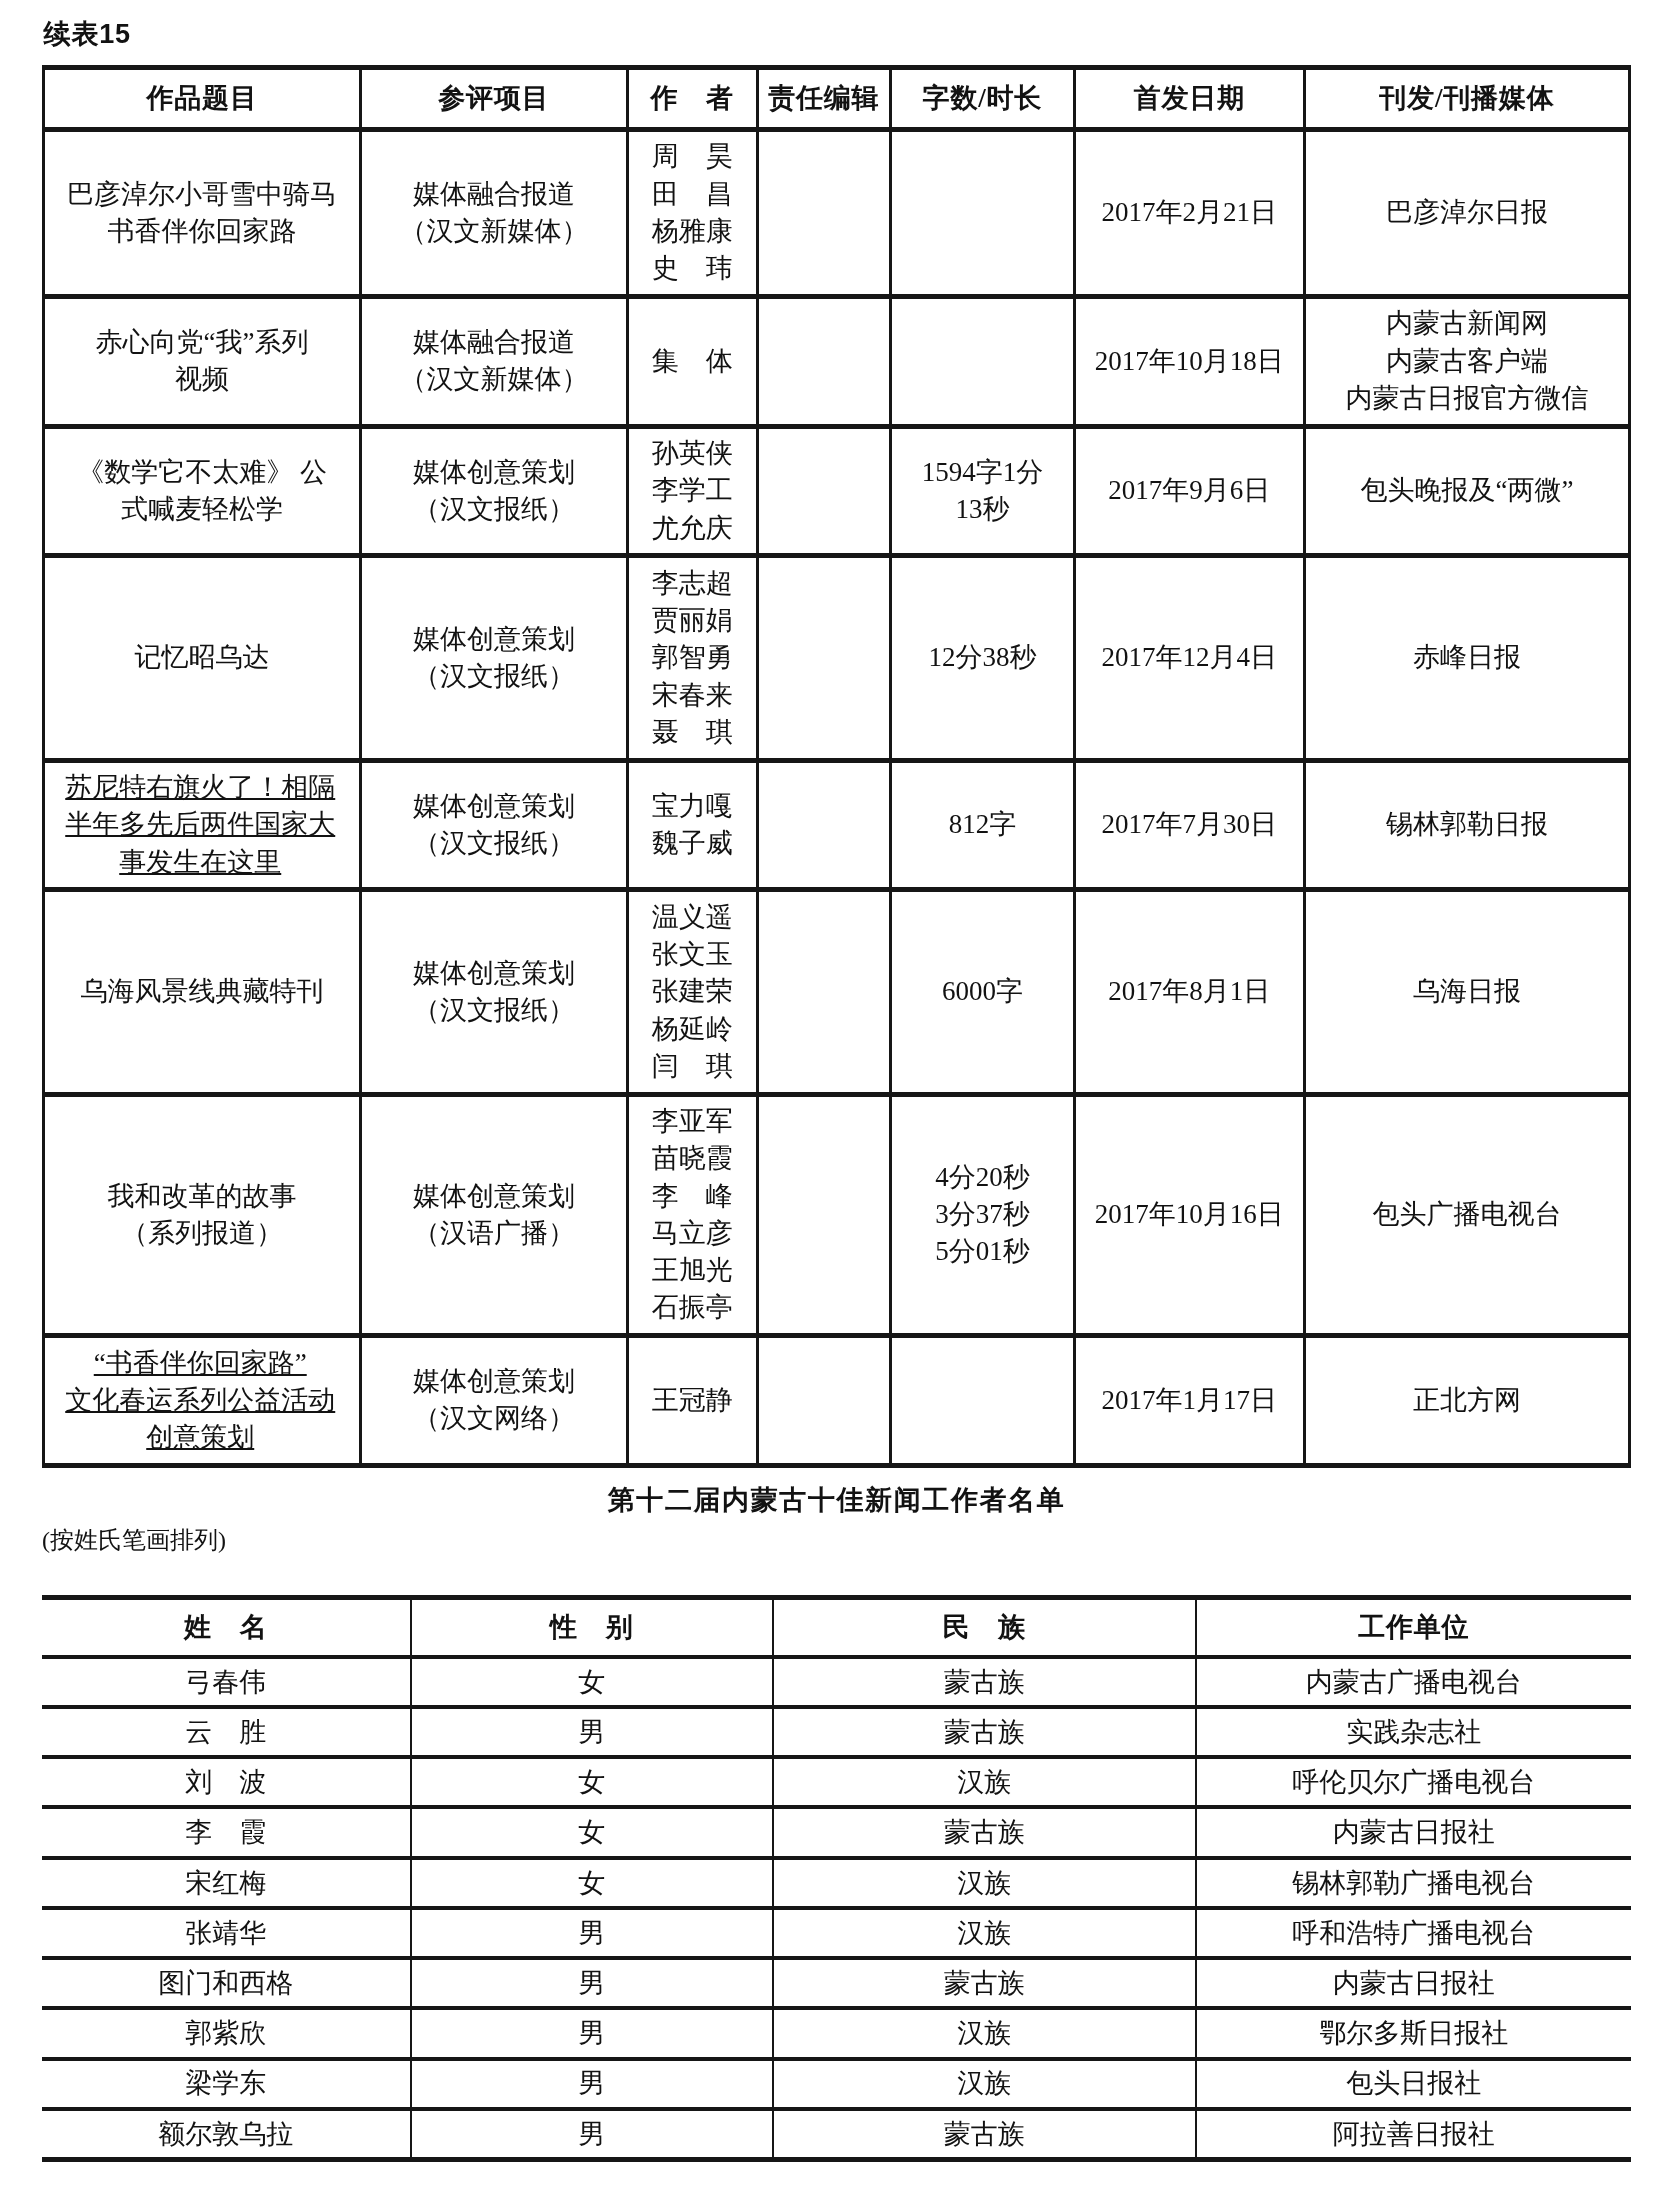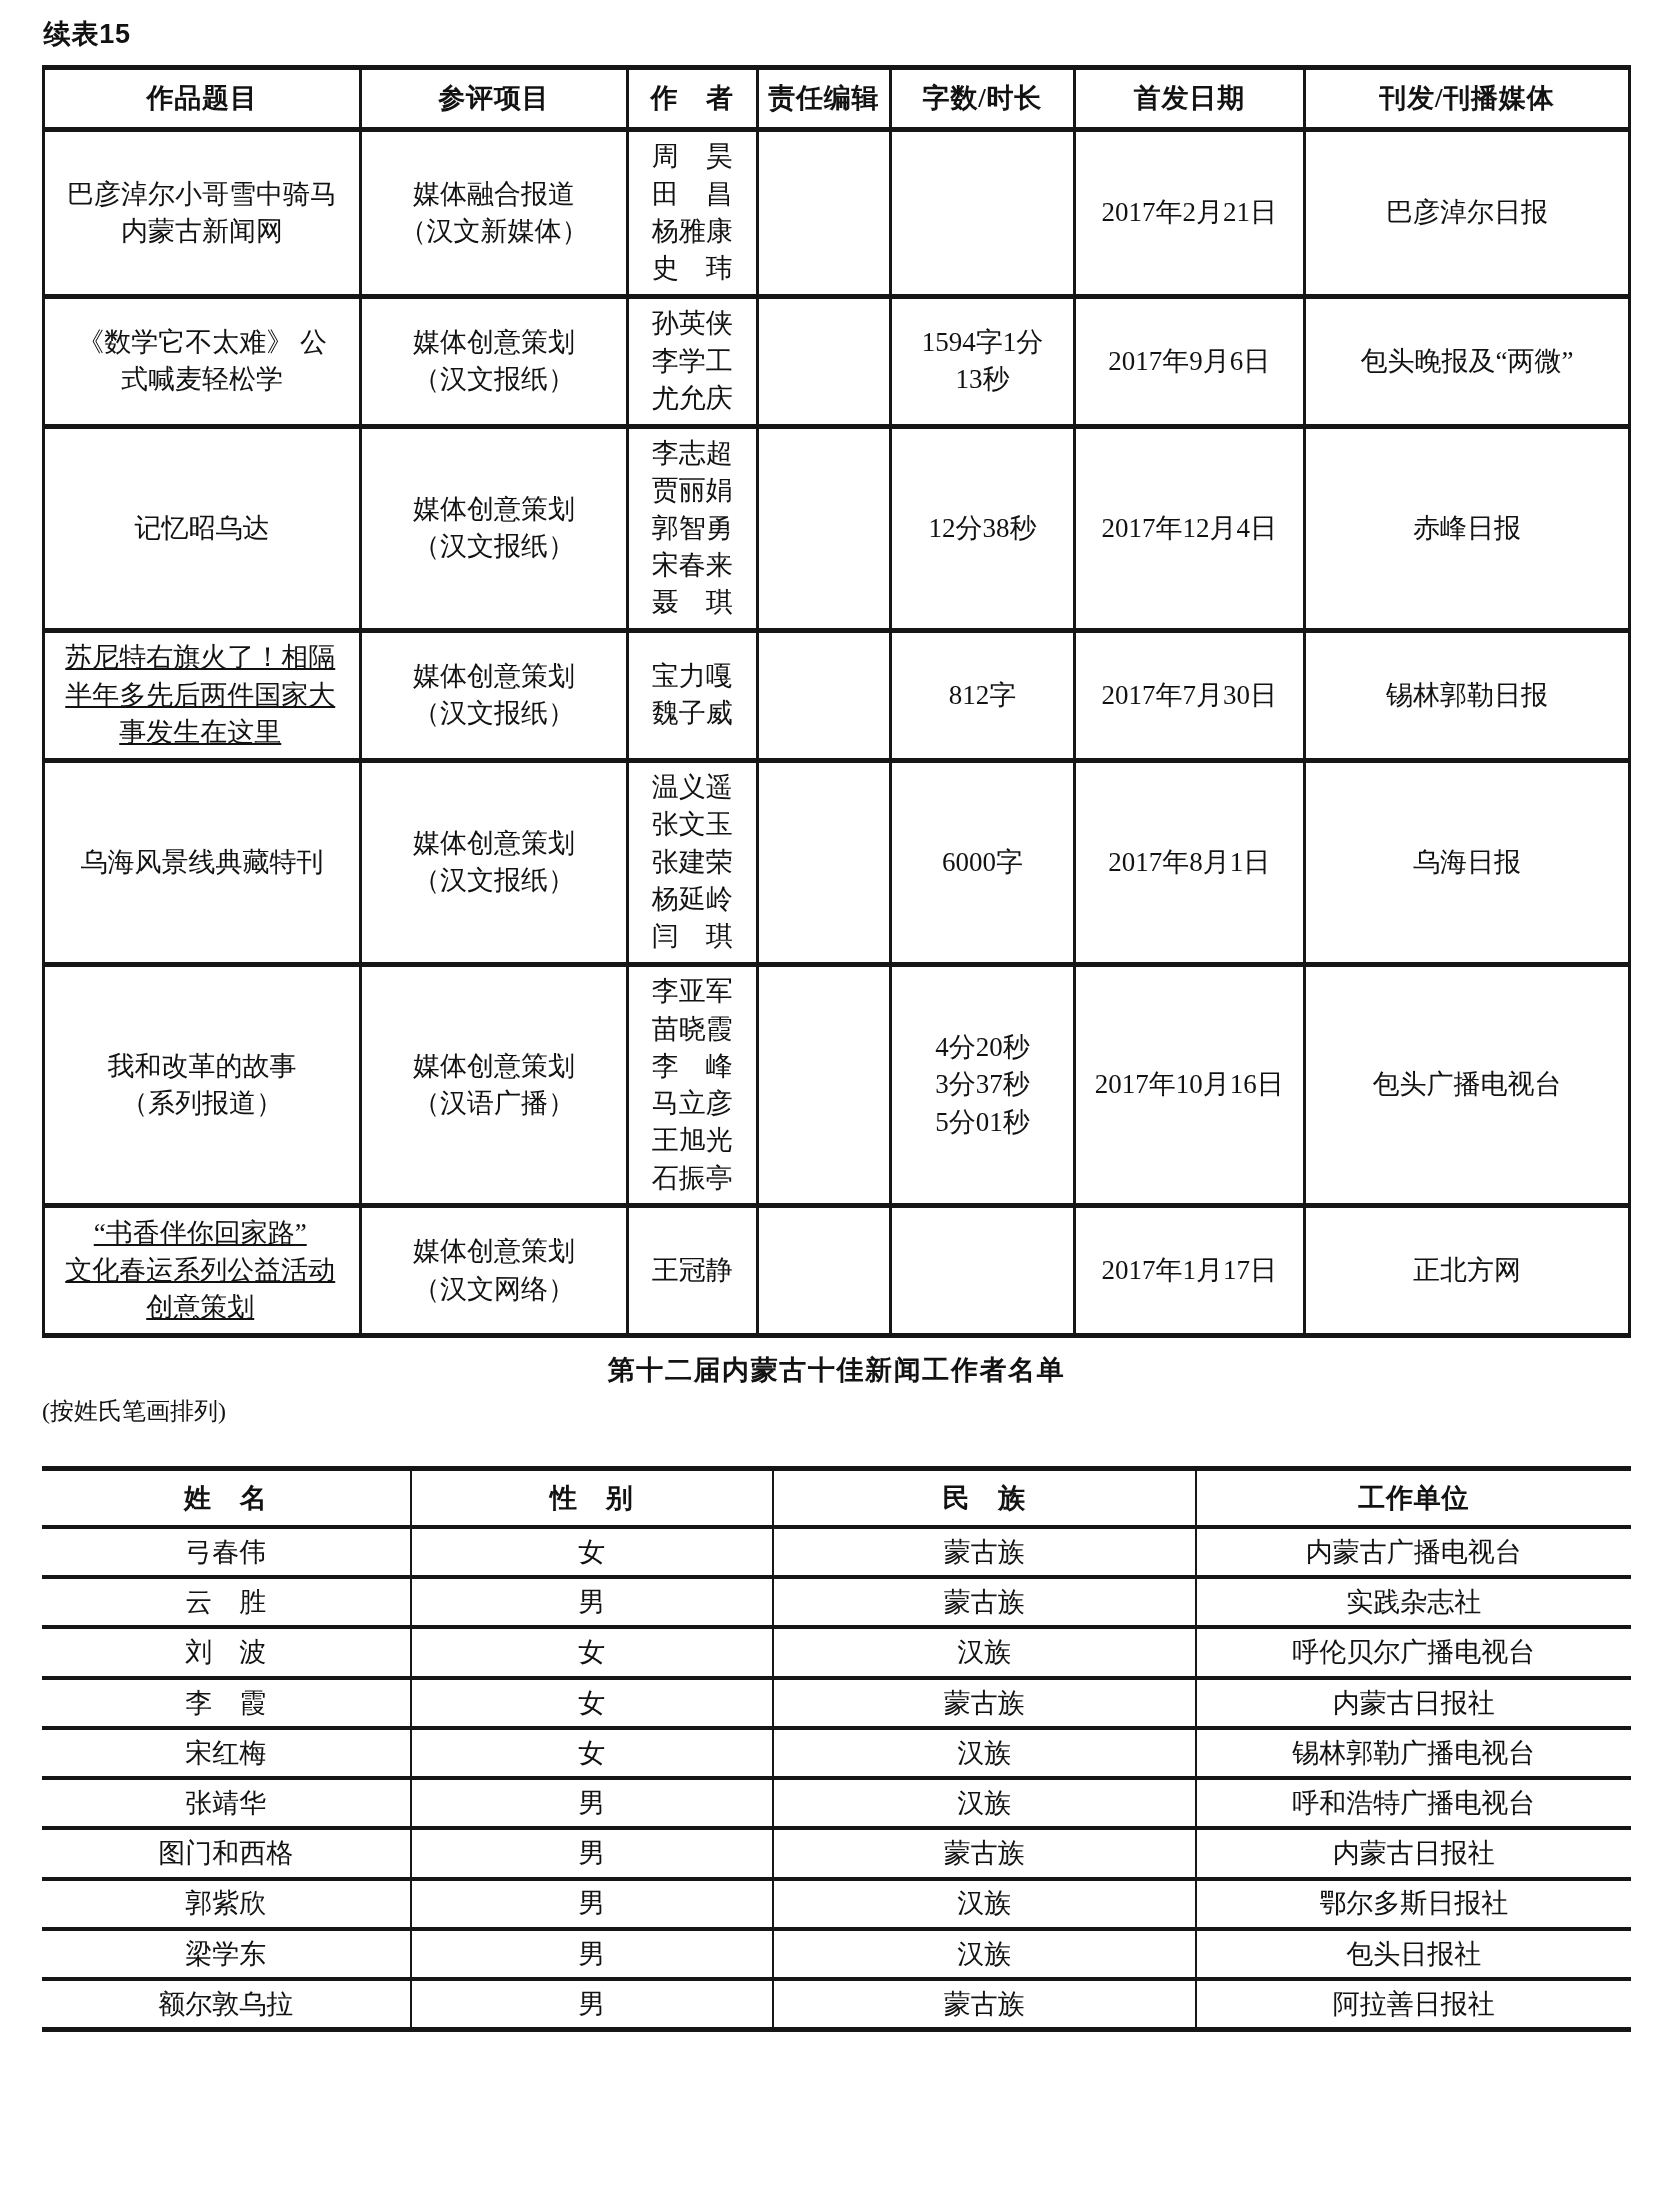--- a/index.html
+++ b/index.html
@@ -94,37 +94,58 @@
           <th>责任编辑</th>
           <th>字数/时长</th>
           <th>首发日期</th>
           <th>刊发/刊播媒体</th>
         </tr>
       </thead>
       <tbody>
         <tr>
           <td>
             <div class="line">巴彦淖尔小哥雪中骑马</div>
-            <div class="line">内蒙古新闻网</div>
+            <div class="line">书香伴你回家路</div>
           </td>
           <td>
             <div class="line">媒体融合报道</div>
             <div class="line">（汉文新媒体）</div>
           </td>
           <td>
             <div class="line">周　昊</div>
             <div class="line">田　昌</div>
             <div class="line">杨雅康</div>
             <div class="line">史　玮</div>
           </td>
           <td></td>
           <td></td>
           <td>2017年2月21日</td>
           <td>
             <div class="line">巴彦淖尔日报</div>
+          </td>
+        </tr>
+        <tr>
+          <td>
+            <div class="line">赤心向党“我”系列</div>
+            <div class="line">视频</div>
+          </td>
+          <td>
+            <div class="line">媒体融合报道</div>
+            <div class="line">（汉文新媒体）</div>
+          </td>
+          <td>
+            <div class="line">集　体</div>
+          </td>
+          <td></td>
+          <td></td>
+          <td>2017年10月18日</td>
+          <td>
+            <div class="line">内蒙古新闻网</div>
+            <div class="line">内蒙古客户端</div>
+            <div class="line">内蒙古日报官方微信</div>
           </td>
         </tr>
         <tr>
           <td>
             <div class="line">《数学它不太难》 公</div>
             <div class="line">式喊麦轻松学</div>
           </td>
           <td>
             <div class="line">媒体创意策划</div>
             <div class="line">（汉文报纸）</div>

